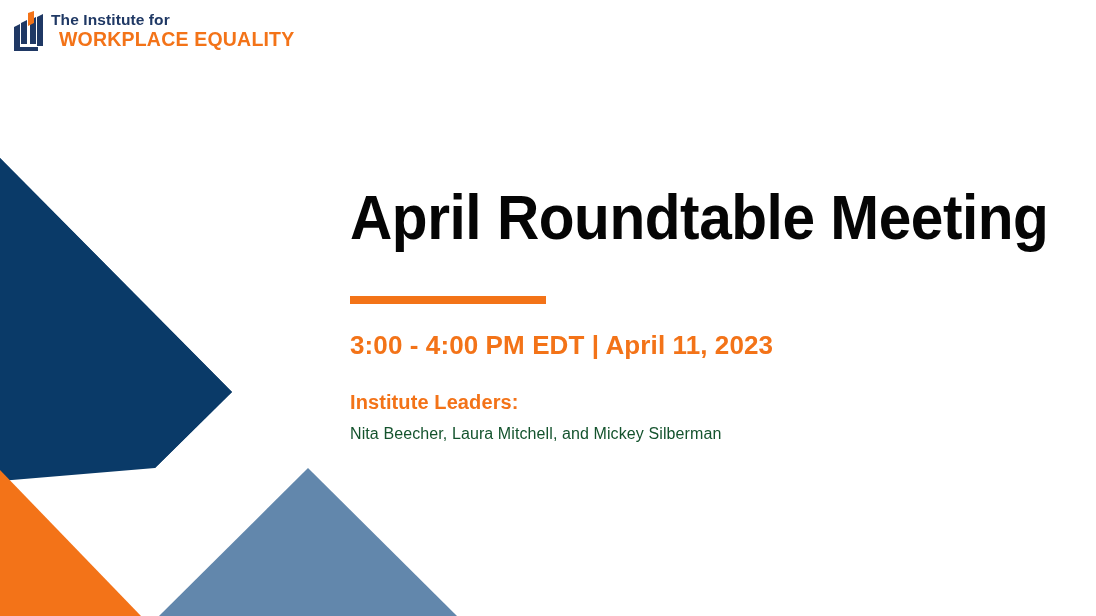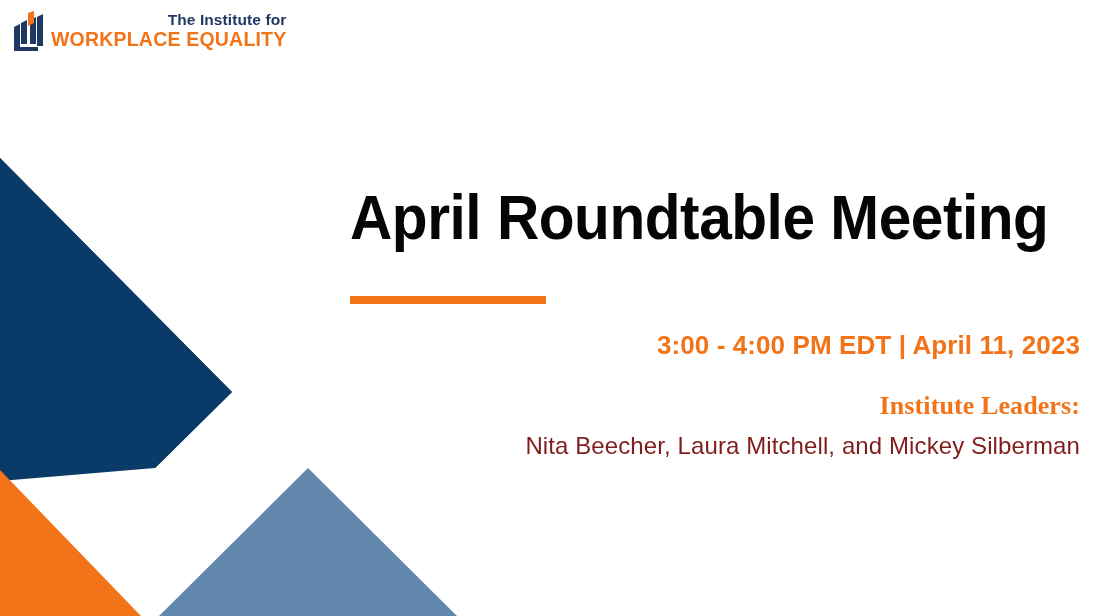--- a/index.html
+++ b/index.html
@@ -10,21 +10,20 @@
   }
   body {
     font-family: "Liberation Sans", sans-serif;
   }
   .slide {
     position: relative;
     width: 1096px;
     height: 616px;
     background: #ffffff;
     overflow: hidden;
-    text-align: right;
   }
 
   
   .shape-layer {
     position: absolute;
     left: 0;
     top: 0;
     width: 1096px;
     height: 616px;
     pointer-events: none;
@@ -58,20 +57,21 @@
     white-space: nowrap;
   }
   .logo-line2 {
     font-size: 19.5px;
     font-weight: 700;
     color: #F37318;
     letter-spacing: 0.2px;
     display: block;
     white-space: nowrap;
     margin-top: 2px;
+    margin-left: 8px;
   }
 
   
   .content {
     position: absolute;
     left: 350px;
     top: 184px;
     width: 730px;
   }
   .title {
@@ -95,31 +95,30 @@
   .time {
     margin-top: 26px;
     font-size: 26px;
     font-weight: 700;
     color: #F37318;
     letter-spacing: 0.1px;
     white-space: nowrap;
   }
   .leaders-label {
     margin-top: 30px;
-    font-size: 26px;
+    font-size: 20px;
     font-weight: 700;
     color: #F37318;
     letter-spacing: 0.1px;
-    font-family: Liberation Serif, serif;
   }
   .leaders-names {
     margin-top: 11px;
-    font-size: 24px;
+    font-size: 16px;
     font-weight: 400;
-    color: #7f1d1d;
+    color: #14532d;
     letter-spacing: 0.1px;
     white-space: nowrap;
   }
 </style>
 </head>
 <body>
 
 <div class="slide">
 
   <svg class="shape-layer" viewBox="0 0 1096 616" width="1096" height="616">

